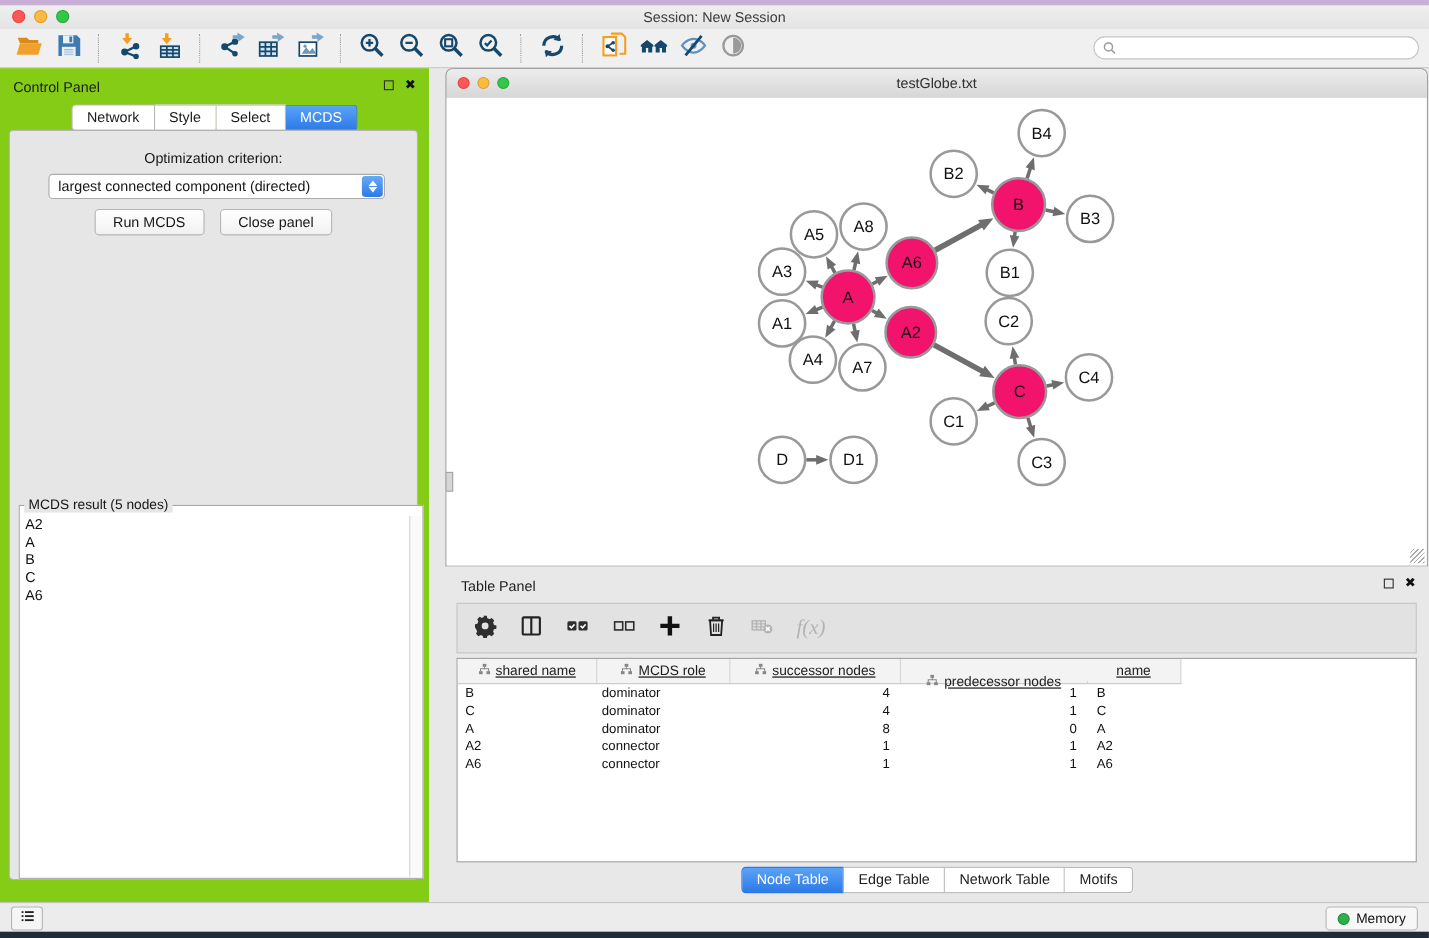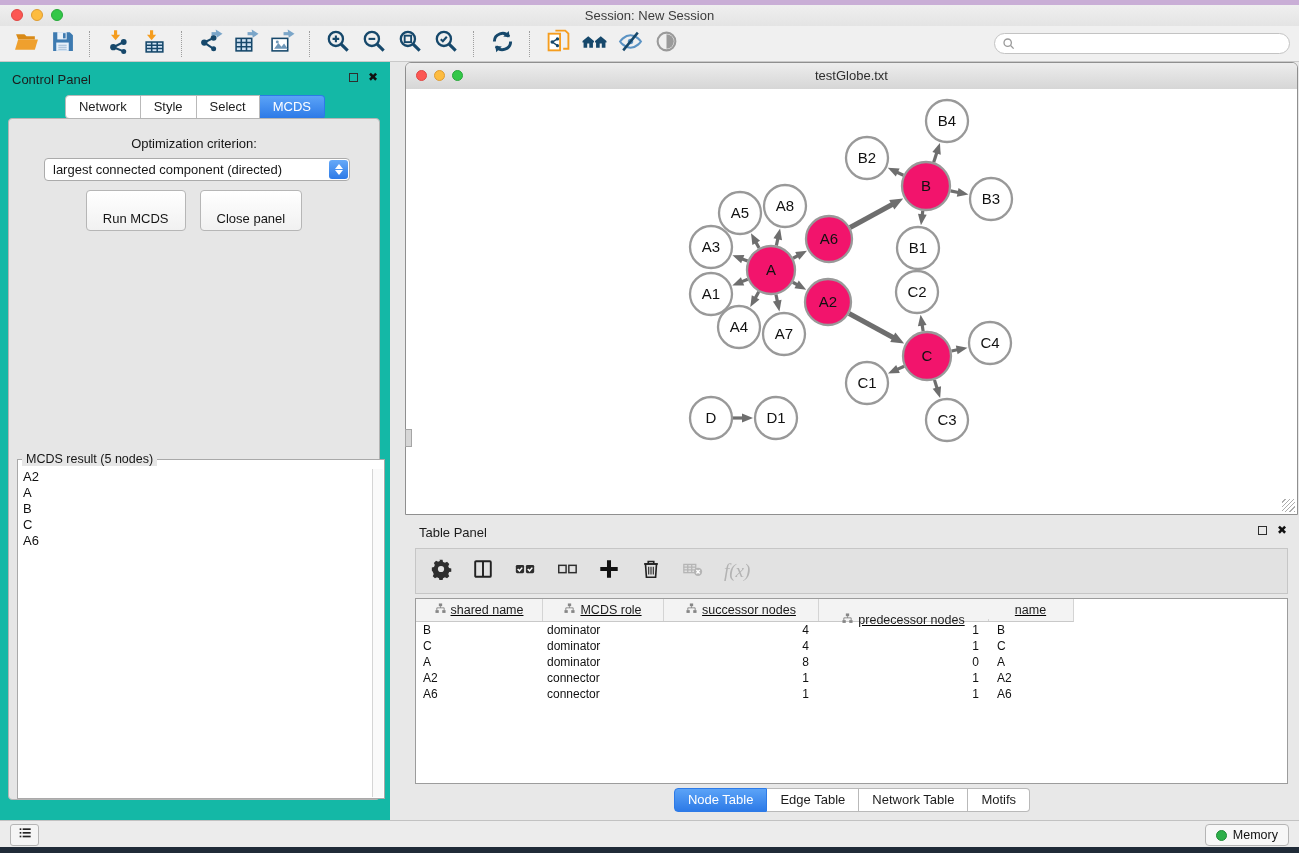--- a/index.html
+++ b/index.html
@@ -16,39 +16,39 @@
   .tb-title{position:absolute;left:0;right:0;top:3px;text-align:center;font-size:13px;color:#3c3c3c;}
   .toolbar{position:absolute;left:0;top:26px;width:100%;height:36px;background:#f0f0f0;border-bottom:1px solid #c9c9c9;display:flex;align-items:center;padding-left:8px;box-sizing:border-box;}
   .tb-btn{width:36px;height:30px;display:flex;align-items:center;justify-content:center;cursor:default;}
   .tb-btn svg{width:25px;height:25px;}
   .tb-sep{width:1px;height:26px;border-left:1px dotted #9e9e9e;margin:0 9px;}
   .search-wrap{position:absolute;right:9px;top:7px;width:296px;height:21px;background:#fff;border:1px solid #c3c3c3;border-radius:11px;box-sizing:border-box;}
   .search-ic{position:absolute;left:7px;top:3px;}
   .search-ic svg{width:14px;height:14px;}
   .search-input{position:absolute;left:26px;top:1px;right:8px;border:none;outline:none;height:17px;font-size:12px;background:transparent;width:255px;}
   
-  .control-panel{position:absolute;left:0;top:62px;width:390px;height:758px;background:#14b8a6;text-decoration:underline;}
+  .control-panel{position:absolute;left:0;top:62px;width:390px;height:758px;background:#84cc16;text-decoration:underline;}
   .panel-title{position:absolute;left:12px;top:10px;font-size:13px;color:#1c1c1c;}
   .panel-float{position:absolute;width:9px;height:9px;border:1.5px solid #2e2e2e;box-sizing:border-box;top:11px;}
   .panel-close{position:absolute;font-size:12px;font-weight:bold;color:#111;top:8px;}
   .cp-float{right:32px;} .cp-close{right:12px;}
   .seg{display:flex;}
   .seg-tab{background:#fff;border:1px solid #b9b9b9;border-left:none;padding:3px 13px 4px;font-size:13px;color:#1c1c1c;cursor:default;}
   .seg-tab:first-child{border-left:1px solid #b9b9b9;border-radius:4px 0 0 4px;}
   .seg-tab:last-child{border-radius:0 4px 4px 0;}
   .seg-tab.active{background:linear-gradient(#5ba3f7,#2d7ae7);color:#fff;border-color:#2d7ae7;}
   .cp-tabs{position:absolute;top:33px;left:0;right:0;display:flex;justify-content:center;align-items:flex-end;}
   .cp-inner{position:absolute;left:8px;top:56px;width:372px;height:682px;background:#e6e6e6;border:1px solid #b4b4b4;border-radius:4px;box-sizing:border-box;}
   .opt-label{position:absolute;top:17px;left:0;right:0;text-align:center;font-size:13px;color:#161616;}
   .criterion-select{position:absolute;left:35px;top:39px;width:306px;height:23px;background:#fff;border:1px solid #ababab;border-radius:4px;box-sizing:border-box;font-size:13px;color:#161616;line-height:21px;padding-left:8px;}
   .select-stepper{position:absolute;right:1px;top:1px;width:19px;height:19px;background:linear-gradient(#67aaf8,#2d7ae7);border-radius:3px;display:flex;flex-direction:column;align-items:center;justify-content:center;gap:1px;}
   .select-stepper .up{width:0;height:0;border-left:4px solid transparent;border-right:4px solid transparent;border-bottom:5px solid #fff;}
   .select-stepper .down{width:0;height:0;border-left:4px solid transparent;border-right:4px solid transparent;border-top:5px solid #fff;}
   .cp-buttons{position:absolute;top:71px;left:0;right:0;display:flex;justify-content:center;gap:14px;}
-  .mac-btn{background:linear-gradient(#ffffff,#f1f1f1);border:1px solid #b6b6b6;border-radius:4px;font-size:13px;color:#161616;padding:20px 16px 4px;cursor:default;}
+  .mac-btn{background:linear-gradient(#ffffff,#f1f1f1);border:1px solid #b6b6b6;border-radius:4px;font-size:13px;color:#161616;padding:3px 16px 4px;cursor:default;}
   .result-box{position:absolute;left:8px;top:340px;width:368px;height:340px;background:#fff;border:1px solid #a9a9a9;box-sizing:border-box;}
   .result-legend{position:absolute;top:-8px;left:4px;background:#e6e6e6;padding:0 4px;font-size:12.5px;color:#161616;}
   .result-list{position:absolute;left:1px;top:9px;right:12px;bottom:1px;overflow:hidden;}
   .result-item{font-size:13px;color:#111;height:16px;line-height:16px;padding-left:4px;}
   .result-scroll{position:absolute;right:1px;top:9px;bottom:1px;width:10px;background:#fafafa;border-left:1px solid #d5d5d5;}
   
   .net-window{position:absolute;left:405px;top:62px;width:893px;height:453px;background:#fff;border:1px solid #8f8f8f;border-radius:6px 6px 0 0;box-sizing:border-box;}
   .net-titlebar{position:absolute;left:0;top:0;right:0;height:26px;background:linear-gradient(#ededed,#d6d6d6);border-bottom:1px solid #a5a5a5;border-radius:5px 5px 0 0;}
   .net-titlebar .tl{width:11px;height:11px;}
   .net-tl-group{position:absolute;left:10px;top:7px;display:flex;gap:7px;}

